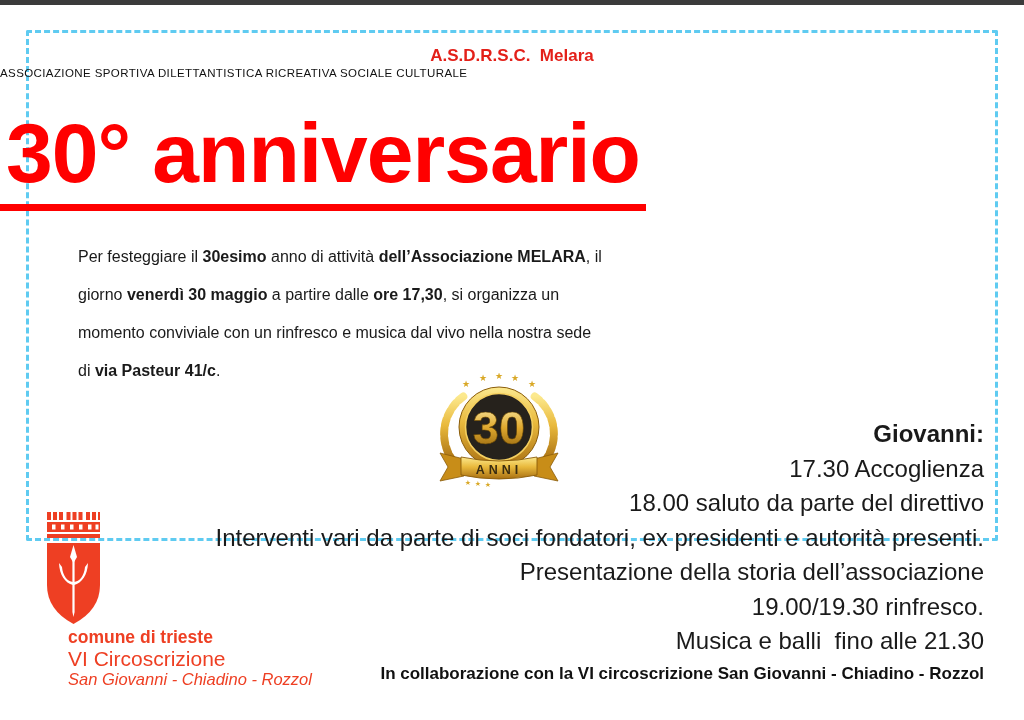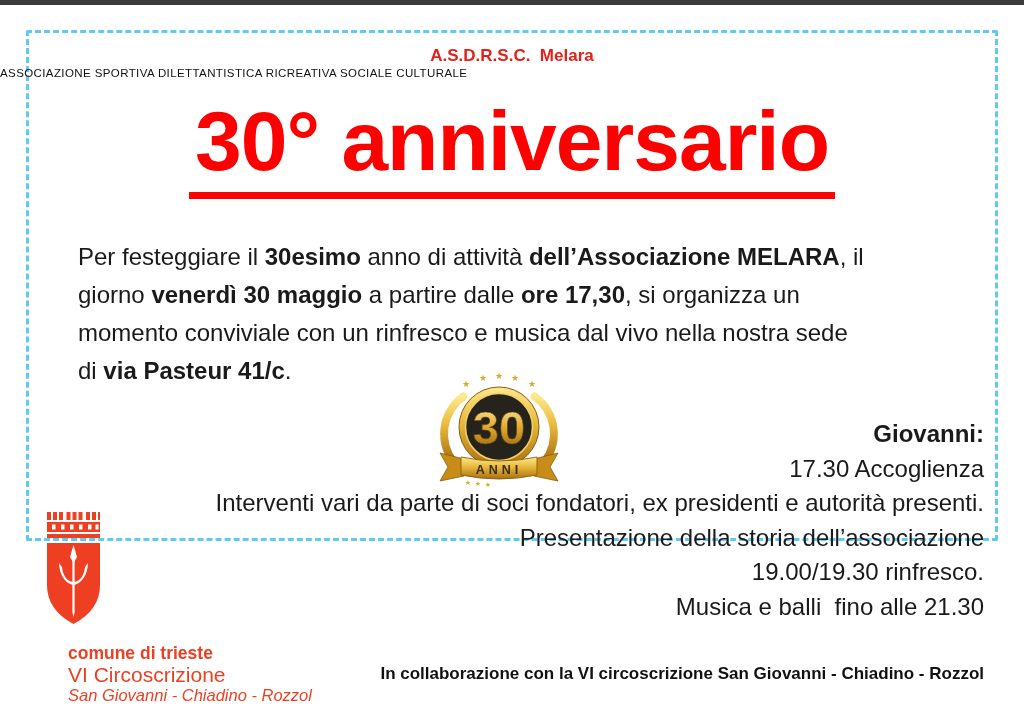--- a/index.html
+++ b/index.html
@@ -10,31 +10,31 @@
     --ink:#1a1a1a;
   }
   *{margin:0;padding:0;box-sizing:border-box;}
   html,body{width:1024px;height:720px;background:#ffffff;overflow:hidden;}
   body{font-family:"Liberation Sans",sans-serif;color:var(--ink);}
   .page{position:relative;width:1024px;height:560px;background:#ffffff;}
   .topbar{position:absolute;left:0;top:0;width:1024px;height:5px;background:#3b3b3b;}
   .cutline{position:absolute;left:26px;top:30px;right:26px;bottom:19px;border:3px dashed var(--border-blue);border-radius:2px;pointer-events:none;}
   .org-name{position:absolute;left:0;top:46px;width:1024px;text-align:center;font-size:17px;font-weight:bold;color:var(--org-red);white-space:pre;}
   .org-sub{position:absolute;left:0;top:67px;width:1024px;text-align:left;font-size:11.5px;letter-spacing:.4px;color:#111;}
-  .title-wrap{position:absolute;left:0;top:92px;width:1024px;text-align:center;}
+  .title-wrap{position:absolute;left:0;top:104px;width:1024px;}
   .title{display:inline-block;font-size:84px;line-height:1.18;font-weight:bold;color:var(--accent-red);border-bottom:7px solid var(--accent-red);padding:0 6px 1px 6px;letter-spacing:-1px;}
-  .intro{position:absolute;left:78px;top:238px;width:900px;font-size:24px;line-height:38px;color:var(--ink);}
+  .intro{position:absolute;left:78px;top:238px;width:900px;font-size:16px;line-height:38px;color:var(--ink);}
   .intro .b{font-weight:bold;}
   .badge{position:absolute;left:428px;top:373px;width:142px;height:114px;}
   .program{position:absolute;left:55px;right:40px;top:417px;text-align:right;font-size:24px;line-height:34.5px;color:var(--ink);}
   .program-heading{font-weight:bold;}
   .program-item{white-space:pre;}
   .coat{position:absolute;left:45px;top:511px;width:57px;height:114px;}
   .muni{position:absolute;left:68px;top:627px;color:var(--municipal-red);}
-  .muni-name{font-size:17.5px;font-weight:bold;line-height:21px;margin-top:16px;}
+  .muni-name{font-size:17.5px;font-weight:bold;line-height:21px;}
   .muni-district{font-size:21px;line-height:21px;}
   .muni-areas{font-size:16.5px;line-height:21px;font-style:italic;}
   .collab{position:absolute;right:40px;top:664px;font-size:17px;font-weight:bold;color:#111;}
 </style>
 </head>
 <body>
 
 <div class="page">
   <div class="topbar"></div>
   <div class="cutline"></div>
@@ -87,20 +87,21 @@
       <text x="40" y="112">★</text>
         <text x="50" y="113">★</text>
         <text x="60" y="114">★</text>
     </g>
   </svg>
 
   <div class="program">
     <div class="program-heading">Giovanni:</div>
     <div>
         <div class="program-item">17.30 Accoglienza</div>
+        <div class="program-item">18.00 saluto da parte del direttivo</div>
         <div class="program-item">Interventi vari da parte di soci fondatori, ex presidenti e autorità presenti.</div>
         <div class="program-item">Presentazione della storia dell’associazione</div>
         <div class="program-item">19.00/19.30 rinfresco.</div>
         <div class="program-item">Musica e balli  fino alle 21.30</div>
       </div>
   </div>
 
   <svg class="coat" viewBox="0 0 57 114" xmlns="http://www.w3.org/2000/svg">
     <g fill="#ee3f23">
 

